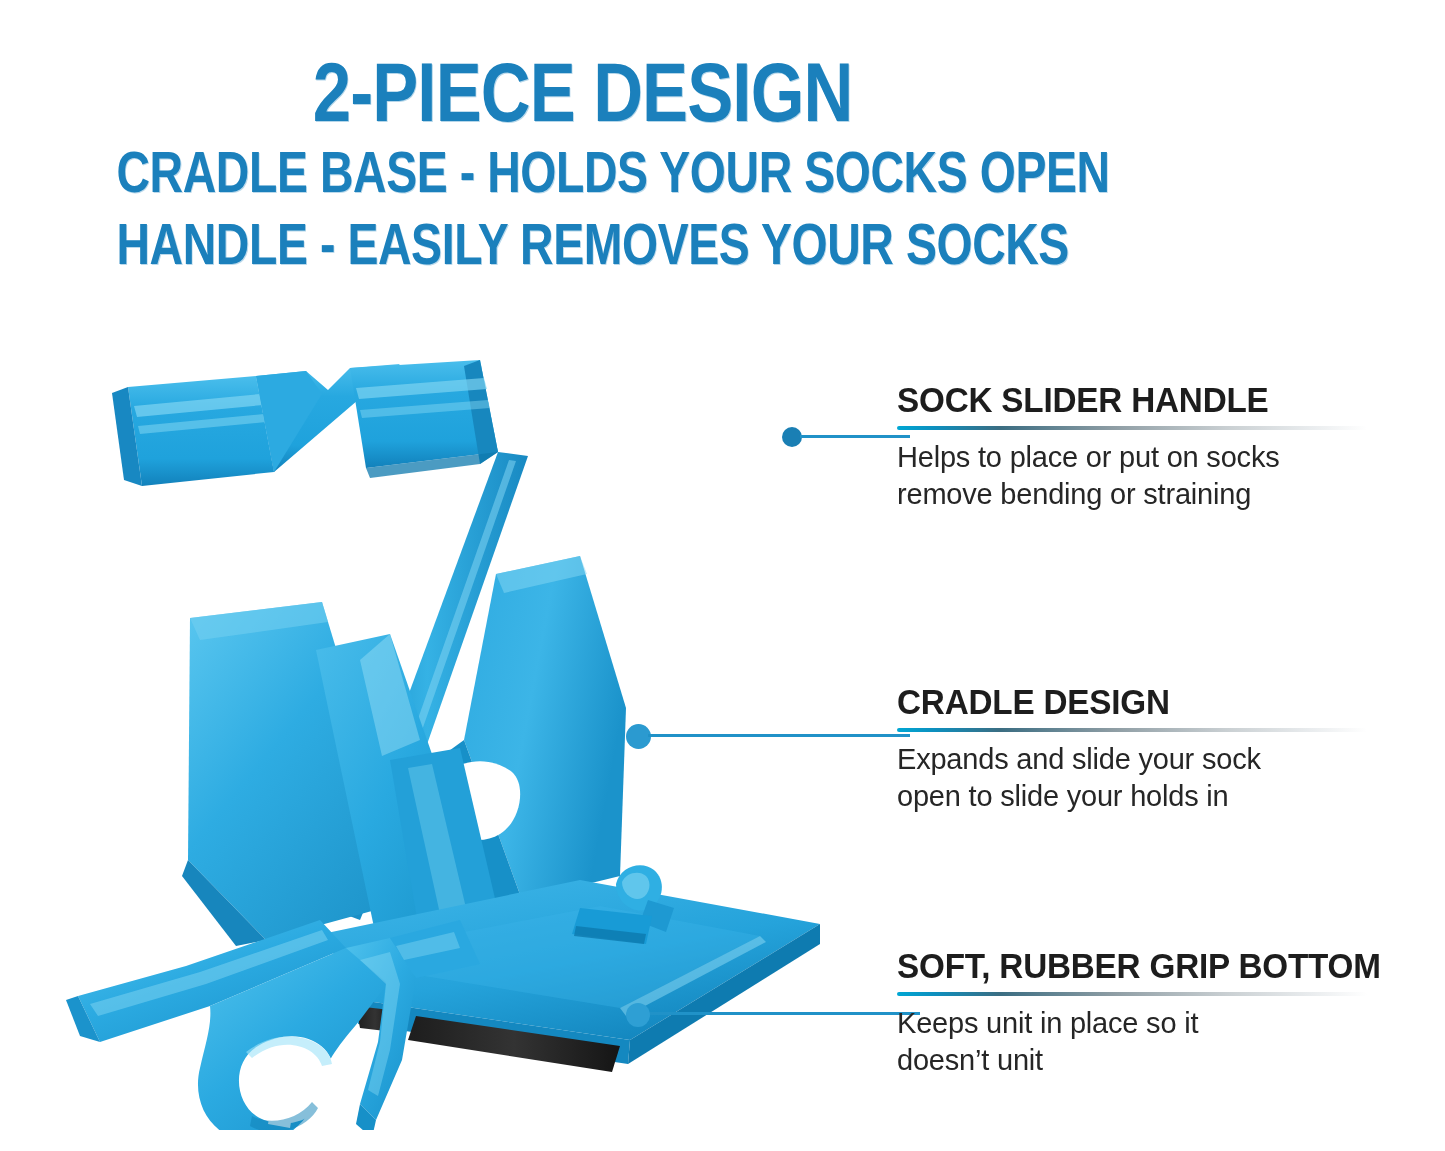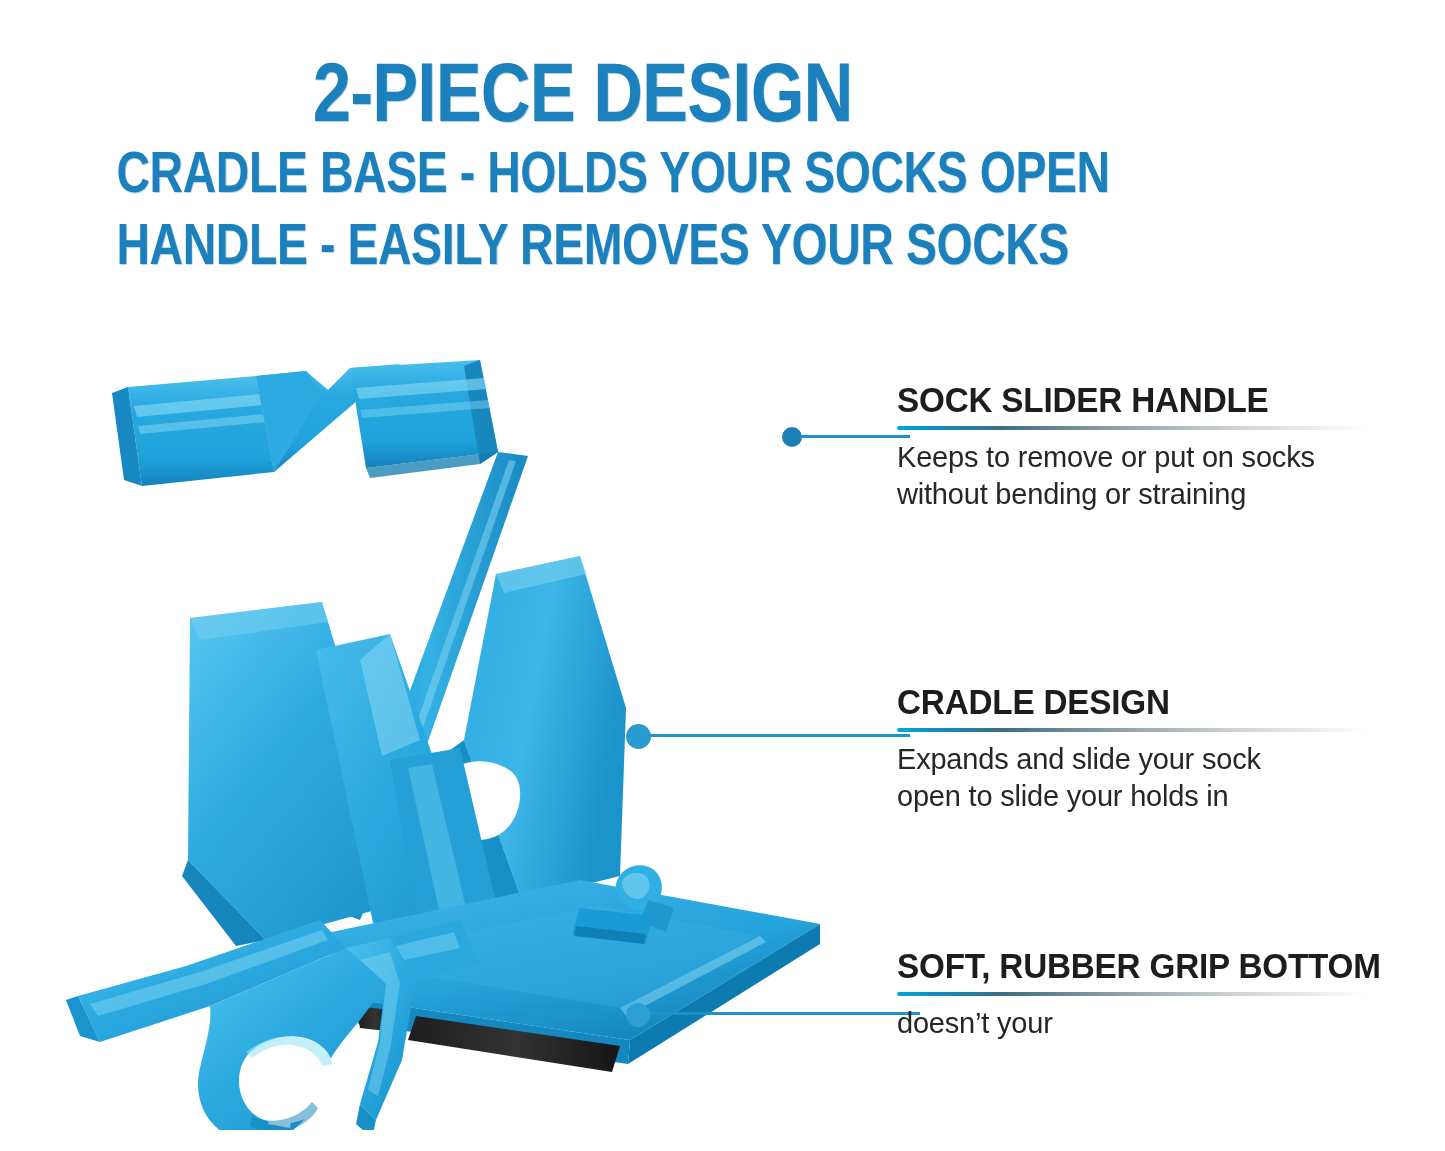--- a/index.html
+++ b/index.html
@@ -249,33 +249,34 @@
 </div>
 <div class="leader" id="leader-3">
   <div class="dot"></div>
   <div class="line"></div>
 </div>
 
 <div class="callout" id="callout-1">
   <div class="callout-title">SOCK SLIDER HANDLE</div>
   <div class="callout-rule"></div>
   <div class="callout-body">
-    <span>Keeps to remove or put on socks</span>
-    <span>without bending or straining</span>
+    <span>Helps to place or put on socks</span>
+    <span>remove bending or straining</span>
   </div>
 </div>
 
 <div class="callout" id="callout-2">
   <div class="callout-title">CRADLE DESIGN</div>
   <div class="callout-rule"></div>
   <div class="callout-body">
     <span>Expands and slide your sock</span>
     <span>open to slide your holds in</span>
   </div>
 </div>
 
 <div class="callout" id="callout-3">
   <div class="callout-title">SOFT, RUBBER GRIP BOTTOM</div>
   <div class="callout-rule"></div>
   <div class="callout-body">
-    <span>doesn’t your</span>
+    <span>Keeps unit in place so it</span>
+    <span>doesn’t unit</span>
   </div>
 </div>
 
 </body></html>

